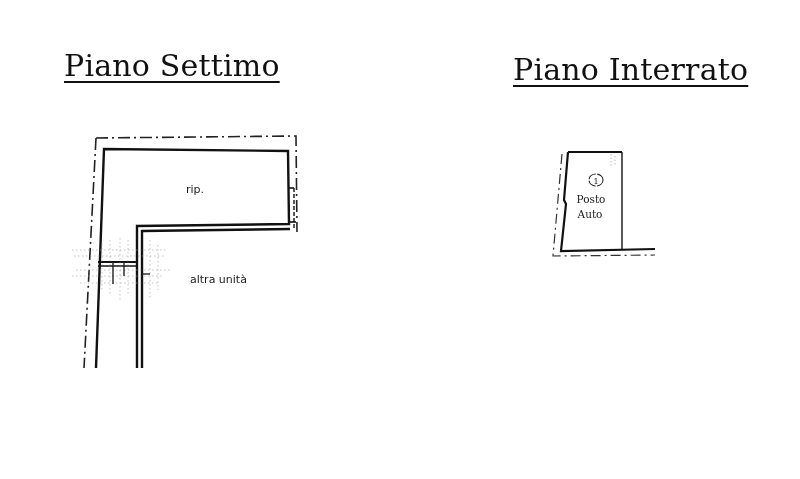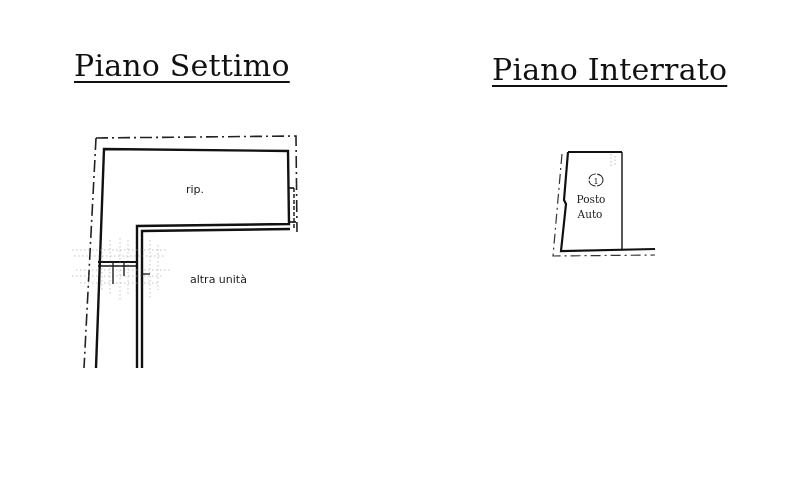--- a/index.html
+++ b/index.html
@@ -21,24 +21,23 @@
       color: #111111;
       text-decoration: underline;
       text-decoration-thickness: 2px;
       text-underline-offset: 5px;
       white-space: nowrap;
       letter-spacing: 0.2px;
     }
     #title-settimo {
       left: 64px;
       top: 48px;
-      margin-left: 10px;
     }
     #title-interrato {
-      left: 492px;
+      left: 513px;
       top: 52px;
     }
     svg.plan {
       position: absolute;
       left: 0;
       top: 0;
       width: 800px;
       height: 479px;
     }
     .lbl-sans {

